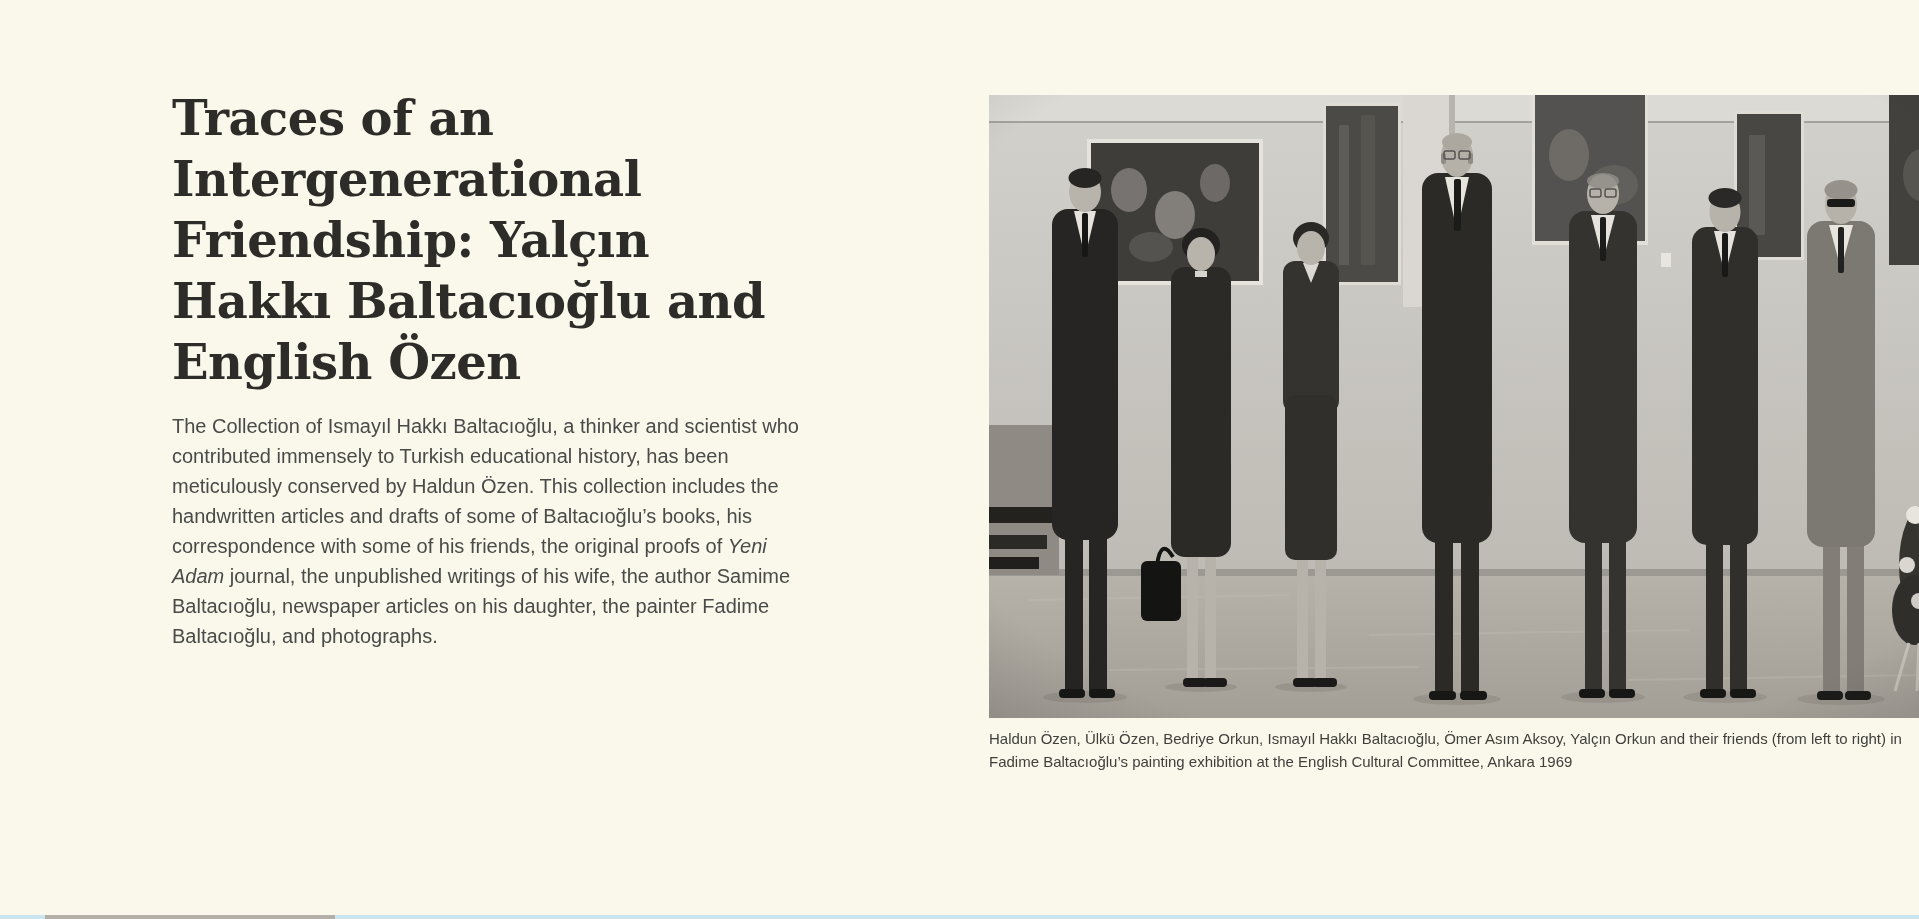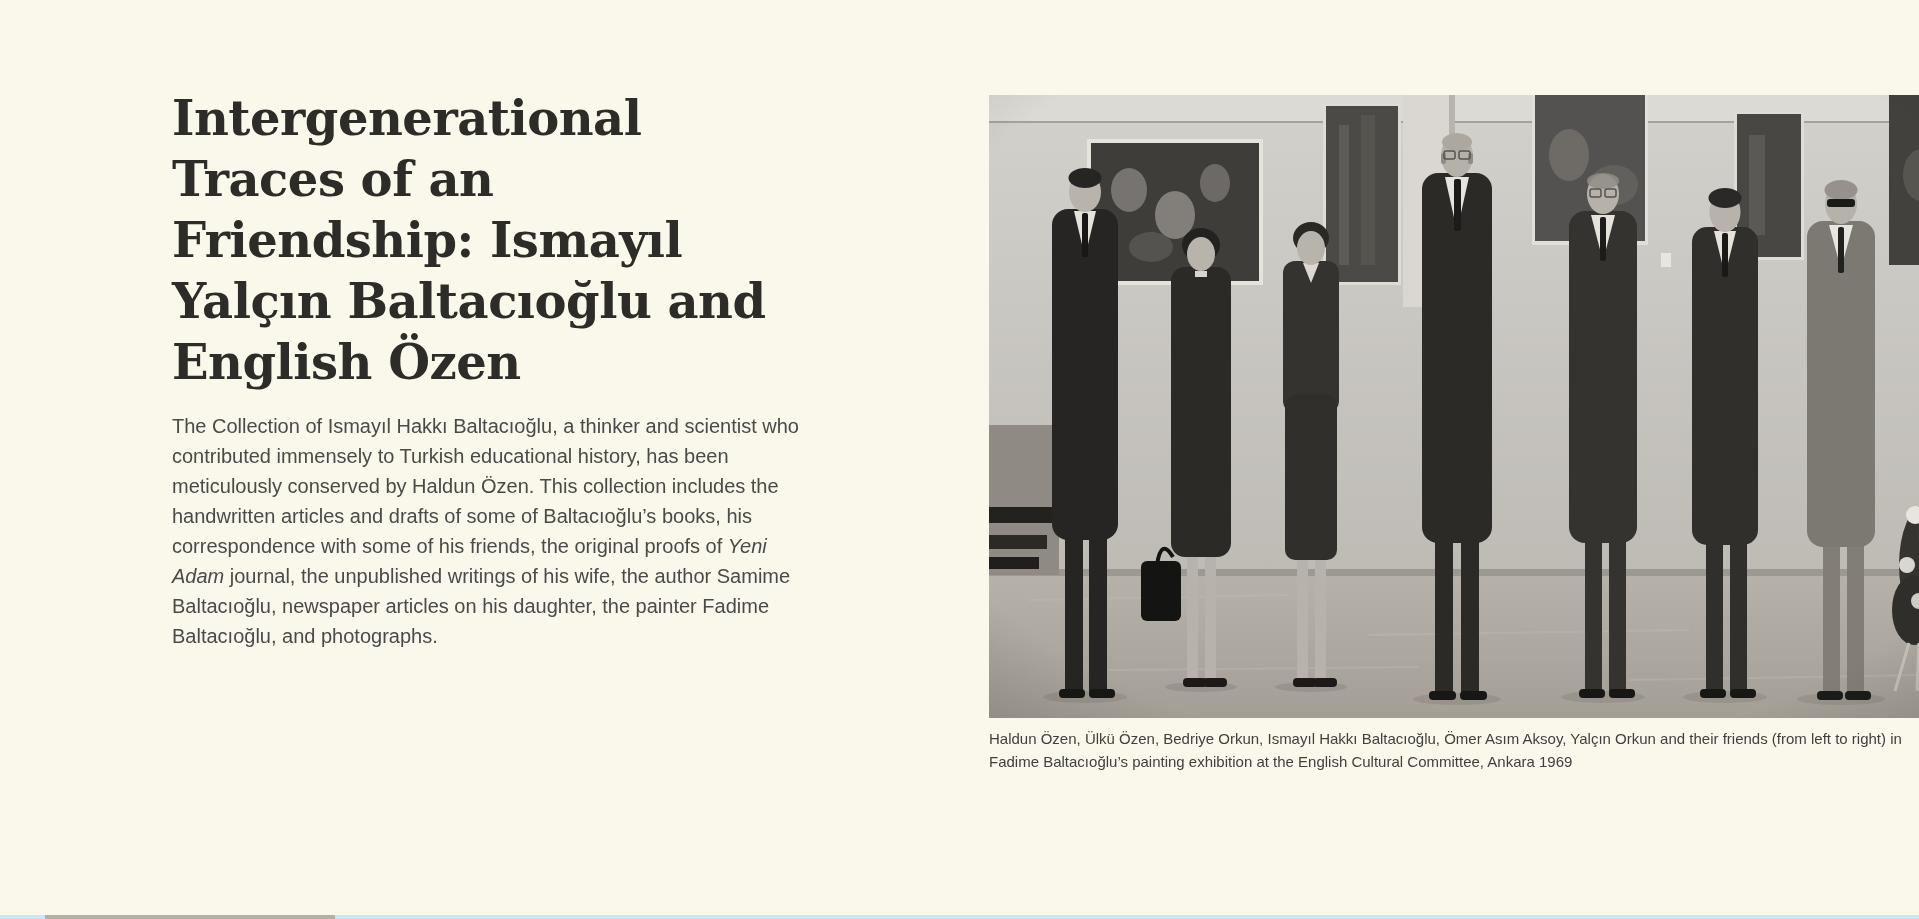--- a/index.html
+++ b/index.html
@@ -74,24 +74,24 @@
     background: #B4AFA7;
   }
 </style>
 </head>
 <body>
 
 <div class="page">
 
   <section class="text-col">
     <h1 class="title">
+      <span>Traces of an</span>
       <span>Intergenerational</span>
-      <span>Traces of an</span>
-      <span>Friendship: Ismayıl</span>
-      <span>Yalçın Baltacıoğlu and</span>
+      <span>Friendship: Yalçın</span>
+      <span>Hakkı Baltacıoğlu and</span>
       <span>English Özen</span>
     </h1>
     <p class="intro"><span>The Collection of Ismayıl Hakkı Baltacıoğlu, a thinker and scientist who contributed immensely to Turkish educational history, has been meticulously conserved by Haldun Özen. This collection includes the handwritten articles and drafts of some of Baltacıoğlu’s books, his correspondence with some of his friends, the original proofs of </span><em>Yeni Adam</em><span> journal, the unpublished writings of his wife, the author Samime Baltacıoğlu, newspaper articles on his daughter, the painter Fadime Baltacıoğlu, and photographs.</span></p>
   </section>
 
   <figure class="photo-figure">
     <svg class="photo" viewBox="0 0 959 623" role="img" xmlns="http://www.w3.org/2000/svg" aria-label="Black-and-white photograph of seven people standing side by side in front of framed paintings at an exhibition hall">
       <defs>
         <linearGradient id="wallGrad" x1="0" y1="0" x2="0" y2="1">
           <stop offset="0" stop-color="#D3D1CC"></stop>

